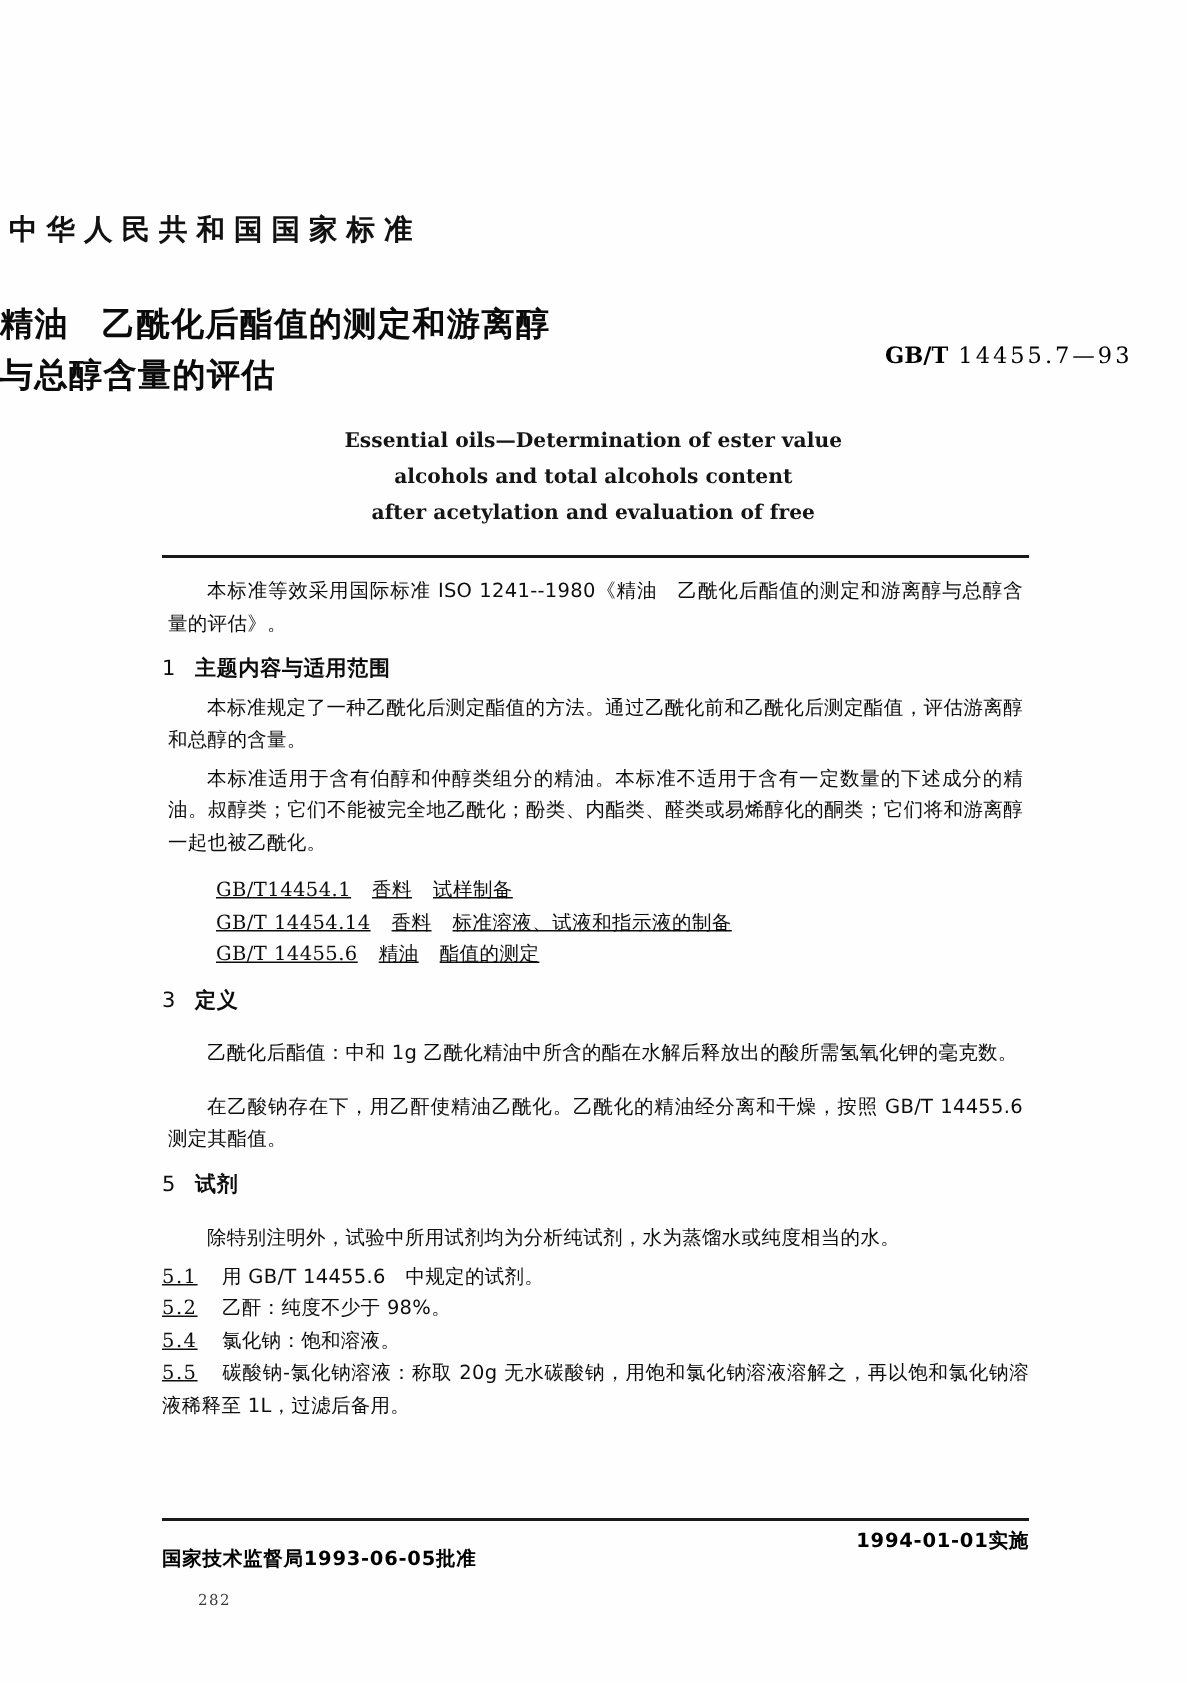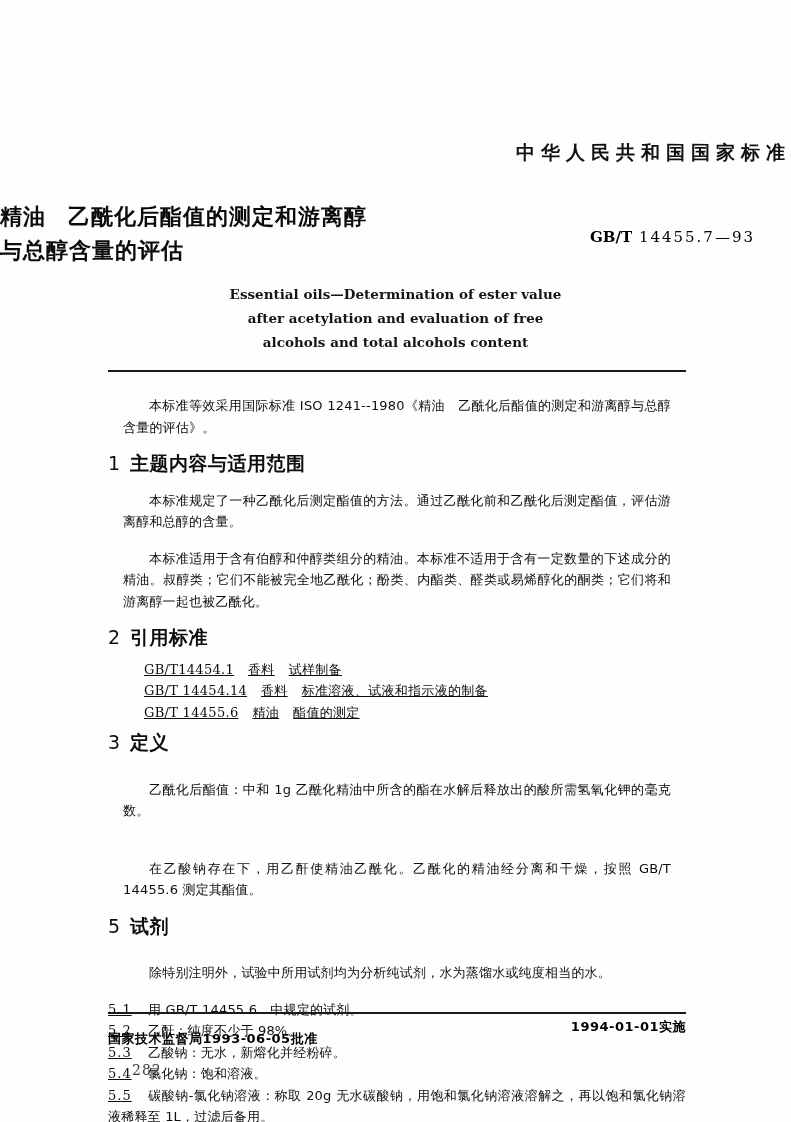--- a/index.html
+++ b/index.html
@@ -18,21 +18,21 @@
     background: #fefefe;
     overflow: hidden;
   }
 
   
   .header {
     position: absolute;
     left: 0;
     top: 140px;
     width: 791px;
-    text-align: right;
+    text-align: left;
   }
   .nat-std {
     font-family: "DejaVu Sans", "Liberation Sans", sans-serif;
     font-weight: bold;
     font-size: 19px;
     letter-spacing: 6px;
     padding-left: 6px;
     color: #111;
   }
 
@@ -114,26 +114,26 @@
     top: 380px;
     width: 578px;
     font-size: 13px;
     line-height: 21.5px;
     color: #0d0d0d;
   }
   .para {
     text-align: justify;
     text-justify: inter-character;
     text-indent: 26px;
-    margin: 15px;
+    margin: 4px;
     letter-spacing: 0.2px;
   }
   .sec-head {
     font-weight: bold;
-    font-size: 19px;
+    font-size: 14px;
     margin: 9px 0 4px 0;
     letter-spacing: 0.5px;
   }
   .sec-head .no {
     display: inline-block;
     width: 22px;
     font-weight: normal;
   }
   .ref-line {
     text-indent: 0;
@@ -181,21 +181,21 @@
     right: 0;
     top: 0;
     letter-spacing: 0.5px;
     white-space: nowrap;
   }
   .page-no {
     position: absolute;
     left: 132px;
     top: 1062px;
     font-family: "DejaVu Serif", "Liberation Serif", serif;
-    font-size: 14px;
+    font-size: 10px;
     color: #3a3a3a;
     letter-spacing: 1px;
     text-align: center;
   }
 </style>
 </head>
 <body>
 
 <div class="page">
 
@@ -211,39 +211,36 @@
       <div>与总醇含量的评估</div>
     </div>
     <div class="std-no">
       <span class="gbt">GB/T</span>
       <span class="num">14455.7—93</span>
     </div>
   </div>
 
   <div class="title-en">
     <div>Essential oils—Determination of ester value</div>
+    <div>alcohols and total alcohols content</div>
     <div>after acetylation and evaluation of free</div>
-    <div>alcohols and total alcohols content</div>
   </div>
 
   <div class="rule-top"></div>
 
   <div class="body">
 
     <p class="para">本标准等效采用国际标准 ISO 1241--1980《精油　乙酰化后酯值的测定和游离醇与总醇含量的评估》。</p>
 
     <div class="sec-head">
       <span class="no">1</span><span>主题内容与适用范围</span>
     </div>
     <p class="para">本标准规定了一种乙酰化后测定酯值的方法。通过乙酰化前和乙酰化后测定酯值，评估游离醇和总醇的含量。</p>
     <p class="para">本标准适用于含有伯醇和仲醇类组分的精油。本标准不适用于含有一定数量的下述成分的精油。叔醇类；它们不能被完全地乙酰化；酚类、内酯类、醛类或易烯醇化的酮类；它们将和游离醇一起也被乙酰化。</p>
 
-    <div class="sec-head">
-      <span class="no">2</span><span>引用标准</span>
-    </div>
     <div class="spacer-s"></div>
     <p class="ref-line mono-ish">
       <span>GB/T14454.1</span><span class="w"></span><span>香料</span><span class="w"></span><span>试样制备</span>
     </p>
     <p class="ref-line mono-ish">
       <span>GB/T 14454.14</span><span class="w"></span><span>香料</span><span class="w"></span><span>标准溶液、试液和指示液的制备</span>
     </p>
     <p class="ref-line mono-ish">
       <span>GB/T 14455.6</span><span class="w"></span><span>精油</span><span class="w"></span><span>酯值的测定</span>
     </p>
@@ -261,23 +258,20 @@
       <span class="no">5</span><span>试剂</span>
     </div>
     <div class="spacer-s"></div>
     <p class="para">除特别注明外，试验中所用试剂均为分析纯试剂，水为蒸馏水或纯度相当的水。</p>
 
     <p class="num-item">
       <span class="lbl mono-ish">5.1</span><span>用 GB/T 14455.6　中规定的试剂。</span>
     </p>
     <p class="num-item">
       <span class="lbl mono-ish">5.2</span><span>乙酐：纯度不少于 98%。</span>
-    </p>
-    <p class="num-item">
-      <span class="lbl mono-ish">5.3</span><span>乙酸钠：无水，新熔化并经粉碎。</span>
     </p>
     <p class="num-item">
       <span class="lbl mono-ish">5.4</span><span>氯化钠：饱和溶液。</span>
     </p>
     <p class="num-item">
       <span class="lbl mono-ish">5.5</span><span>碳酸钠-氯化钠溶液：称取 20g 无水碳酸钠，用饱和氯化钠溶液溶解之，再以饱和氯化钠溶液稀释至 1L，过滤后备用。</span>
     </p>
 
   </div>
 

